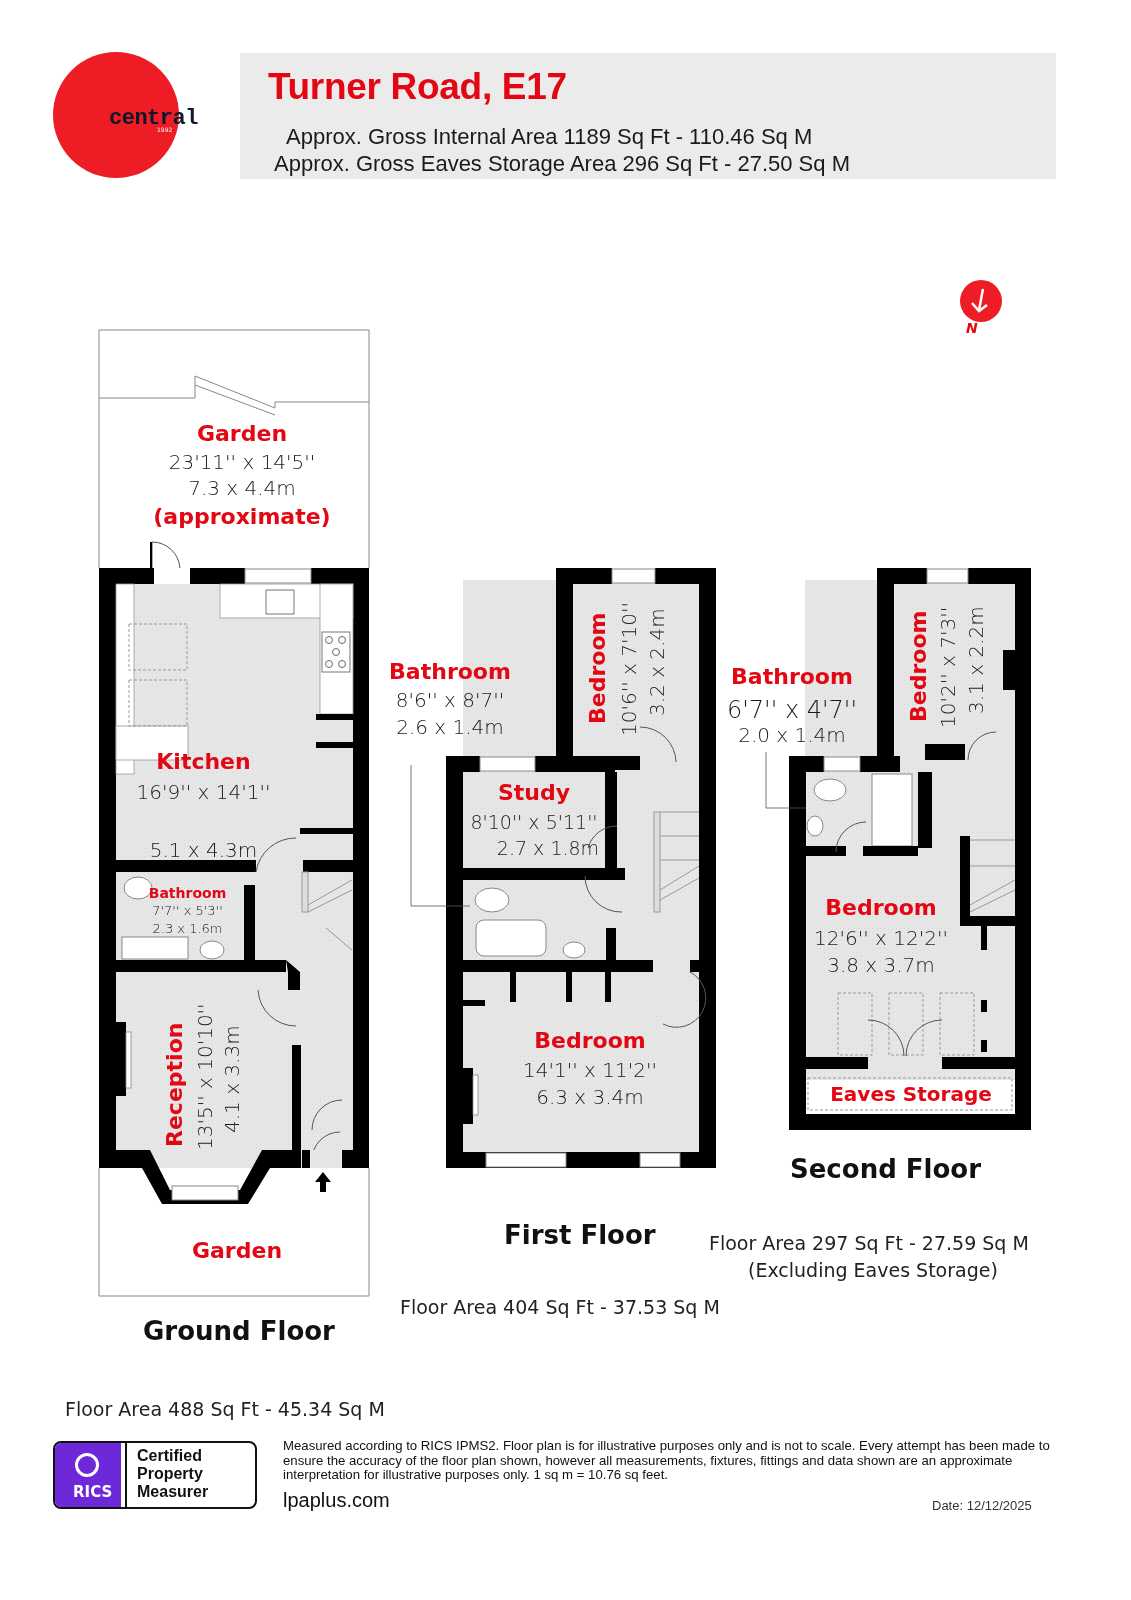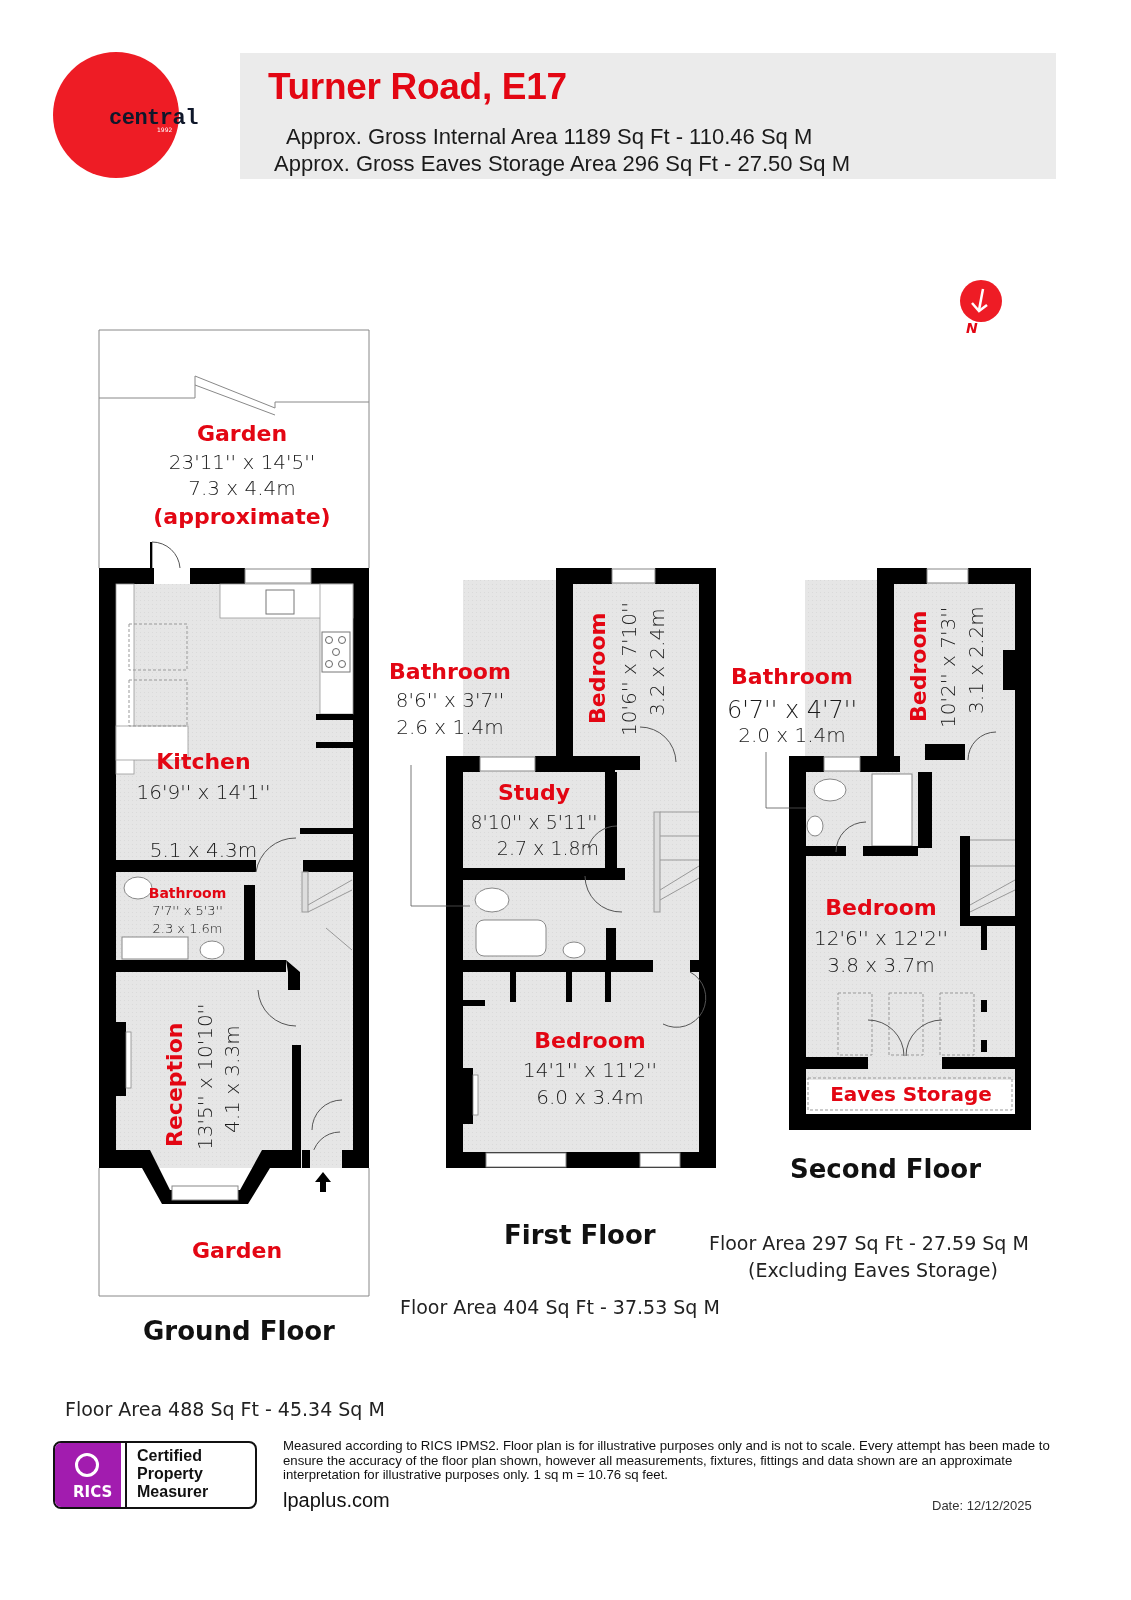--- a/index.html
+++ b/index.html
@@ -17,21 +17,21 @@
   .subline { left: 274px; font-size: 22px; color: #1a1a1a; font-family: "Liberation Sans", sans-serif; }
   .compass { left: 960px; top: 280px; width: 42px; height: 42px; border-radius: 50%; background: #ee1c25; }
   .compass-n { left: 966px; top: 320px; color: #e30613; font-weight: bold; font-style: italic; font-size: 14px; }
   svg.plan { position: absolute; left: 0; top: 0; }
   .rname { position: absolute; color: #e30613; font-weight: bold; font-family: "DejaVu Sans", sans-serif; text-align: center; white-space: nowrap; }
   .rdim { position: absolute; color: #1a1a1a; font-family: "DejaVu Sans", sans-serif; text-align: center; white-space: nowrap; font-weight: 300; }
   .vert { transform-origin: left top; transform: rotate(-90deg); }
   .floor-title { position: absolute; font-weight: bold; font-size: 26px; color: #111; font-family: "DejaVu Sans", sans-serif; white-space: nowrap; }
   .floor-area { position: absolute; font-size: 19px; color: #222; font-family: "DejaVu Sans", sans-serif; white-space: nowrap; text-align: center; margin-top: 40px; }
   .rics-box { left: 53px; top: 1441px; width: 204px; height: 68px; border: 2px solid #111; border-radius: 8px; box-sizing: border-box; overflow: hidden; }
-  .rics-black { position: absolute; left: 0; top: 0; width: 66px; height: 100%; background: #a21caf; }
+  .rics-black { position: absolute; left: 0; top: 0; width: 66px; height: 100%; background: #6d28d9; }
   .rics-label { position: absolute; left: 18px; bottom: 6px; color: #fff; font-weight: bold; font-size: 15px; }
   .rics-lion { position: absolute; left: 20px; top: 10px; width: 24px; height: 24px; border-radius: 50%; border: 3px solid #fff; box-sizing: border-box; }
   .rics-sep { position: absolute; left: 70px; top: 0; width: 2px; height: 100%; background: #111; }
   .rics-text { position: absolute; left: 82px; top: 4px; font-weight: bold; font-size: 16px; line-height: 18px; color: #111; font-family: "Liberation Sans", sans-serif; }
   .disclaimer { left: 283px; top: 1439px; width: 780px; font-size: 13.2px; line-height: 14.5px; color: #111; font-family: "Liberation Sans", sans-serif; }
   .site { left: 283px; top: 1489px; font-size: 20px; color: #111; font-family: "Liberation Sans", sans-serif; }
   .date { left: 932px; top: 1498px; font-size: 13px; color: #333; font-family: "Liberation Sans", sans-serif; }
 </style>
 </head>
 <body>
@@ -259,34 +259,34 @@
 <div class="rname vert" style="left:162px;top:1147px;font-size:22px;">Reception</div>
 <div class="rdim vert" style="left:193px;top:1150px;font-size:20px;">13'5'' x 10'10''</div>
 <div class="rdim vert" style="left:220px;top:1133px;font-size:20px;">4.1 x 3.3m</div>
 
 <div class="rname" style="left:99px;top:1238px;width:276px;font-size:22px;">Garden</div>
 
 <div class="floor-title" style="left:143px;top:1316px;">Ground Floor</div>
 <div class="floor-area" style="left:65px;top:1358px;">Floor Area 488 Sq Ft - 45.34 Sq M</div>
 
 <div class="rname" style="left:380px;top:659px;width:140px;font-size:22px;">Bathroom</div>
-<div class="rdim" style="left:380px;top:688px;width:140px;font-size:20px;">8'6'' x 3'7''</div>
+<div class="rdim" style="left:380px;top:688px;width:140px;font-size:20px;">8'6'' x 8'7''</div>
 <div class="rdim" style="left:380px;top:715px;width:140px;font-size:20px;">2.6 x 1.4m</div>
 
 <div class="rname vert" style="left:585px;top:724px;font-size:22px;">Bedroom</div>
 <div class="rdim vert" style="left:617px;top:736px;font-size:20px;">10'6'' x 7'10''</div>
 <div class="rdim vert" style="left:645px;top:716px;font-size:20px;">3.2 x 2.4m</div>
 
 <div class="rname" style="left:463px;top:780px;width:142px;font-size:22px;">Study</div>
 <div class="rdim" style="left:463px;top:811px;width:142px;font-size:19px;">8'10'' x 5'11''</div>
 <div class="rdim" style="left:463px;top:837px;width:142px;font-size:19px;padding-left:14px;">2.7 x 1.8m</div>
 
 <div class="rname" style="left:480px;top:1028px;width:220px;font-size:22px;">Bedroom</div>
 <div class="rdim" style="left:480px;top:1058px;width:220px;font-size:20px;">14'1'' x 11'2''</div>
-<div class="rdim" style="left:480px;top:1085px;width:220px;font-size:20px;">6.0 x 3.4m</div>
+<div class="rdim" style="left:480px;top:1085px;width:220px;font-size:20px;">6.3 x 3.4m</div>
 
 <div class="floor-title" style="left:504px;top:1220px;">First Floor</div>
 <div class="floor-area" style="left:400px;top:1256px;">Floor Area 404 Sq Ft - 37.53 Sq M</div>
 
 <div class="rname" style="left:722px;top:664px;width:140px;font-size:22px;">Bathroom</div>
 <div class="rdim" style="left:722px;top:696px;width:140px;font-size:24px;">6'7'' x 4'7''</div>
 <div class="rdim" style="left:722px;top:723px;width:140px;font-size:20px;">2.0 x 1.4m</div>
 
 <div class="rname vert" style="left:906px;top:722px;font-size:22px;">Bedroom</div>
 <div class="rdim vert" style="left:936px;top:728px;font-size:20px;">10'2'' x 7'3''</div>

